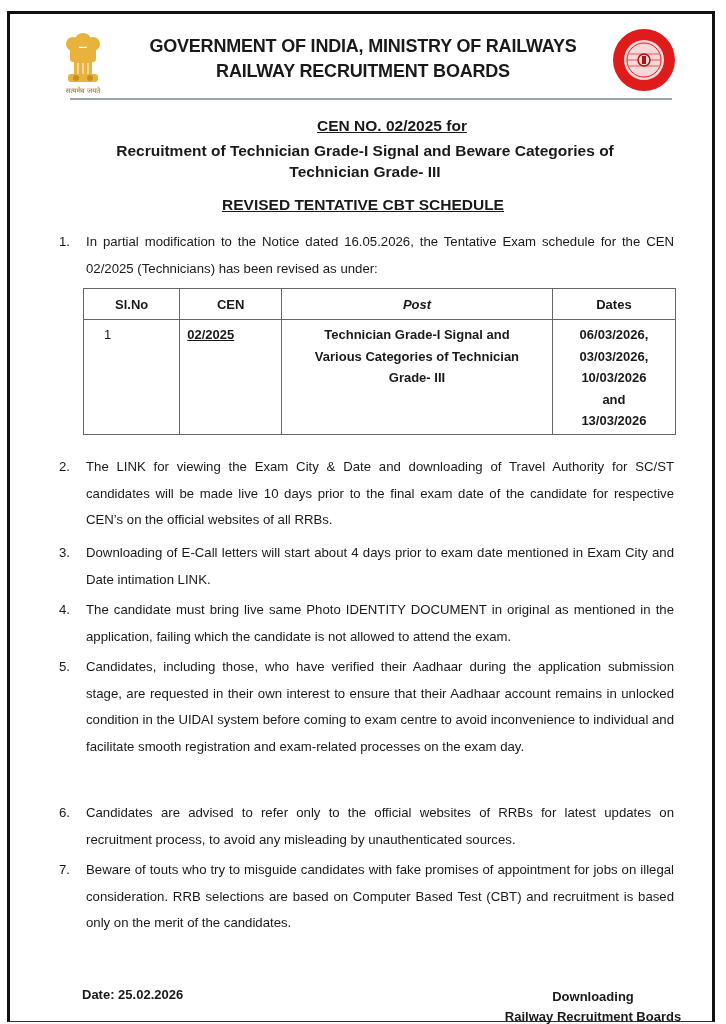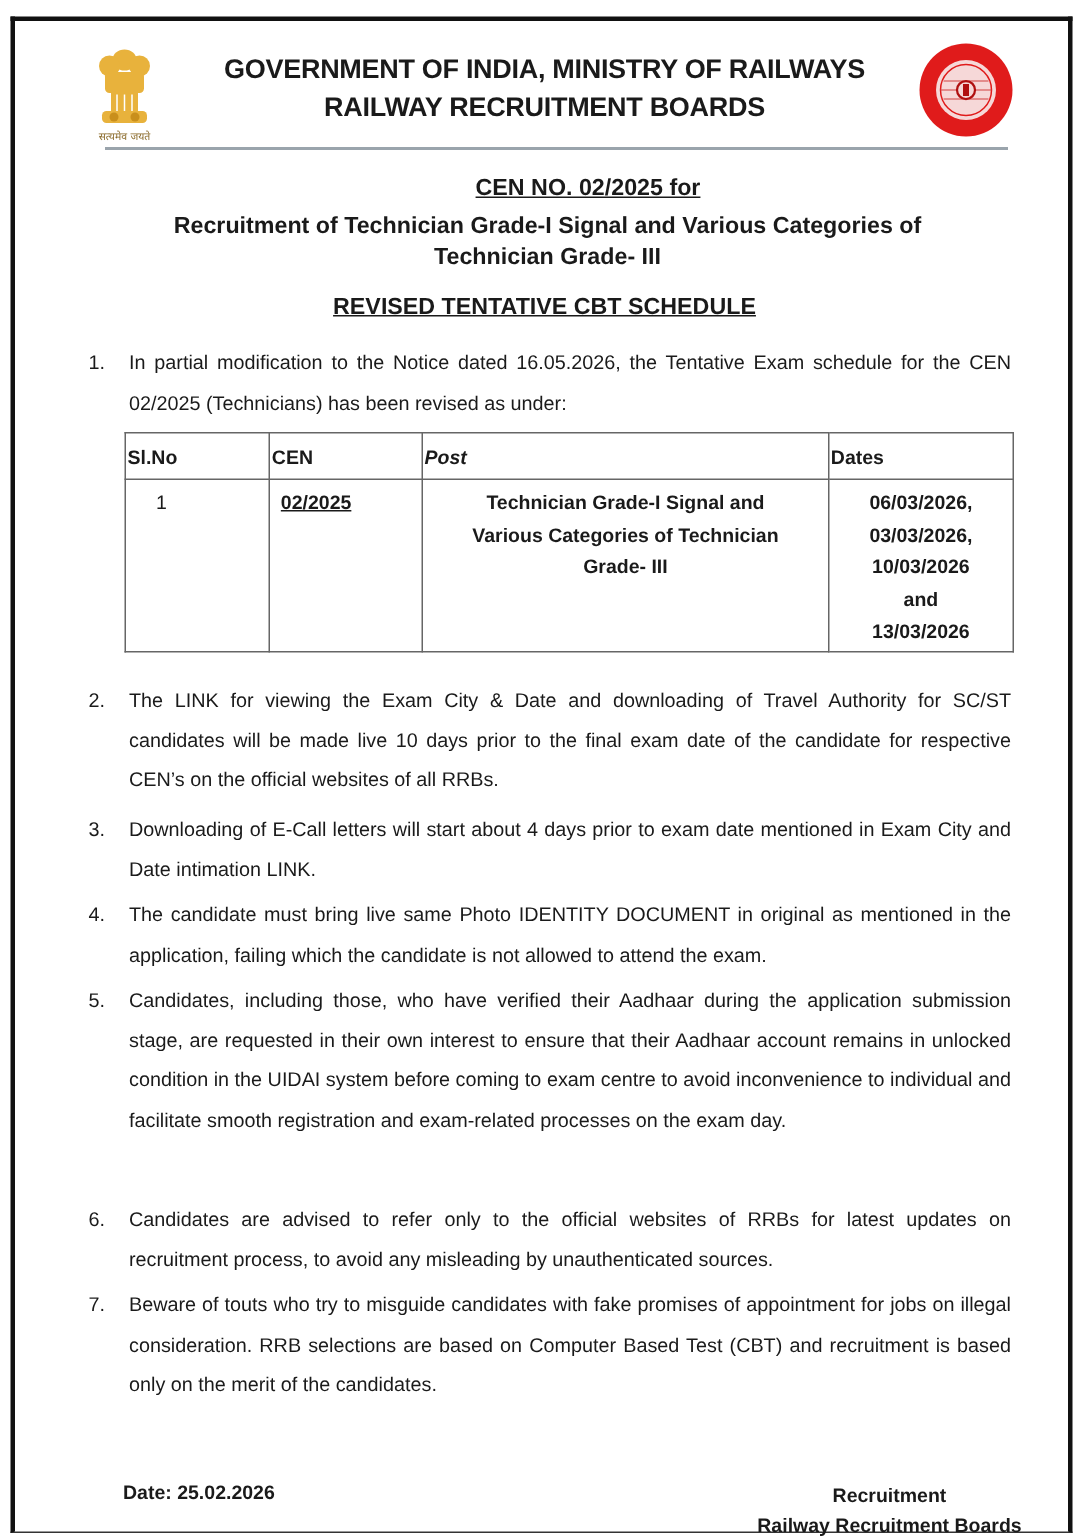--- a/index.html
+++ b/index.html
@@ -11,21 +11,21 @@
   .head2 { position: absolute; left: 0; width: 726px; top: 61px; text-align: center; font-weight: bold; font-size: 18px; letter-spacing: -0.2px; }
   .rule { position: absolute; left: 70px; top: 98px; width: 602px; height: 2px; background: #9aa4ac; }
   .cen-title { position: absolute; left: 0; width: 726px; top: 117px; text-align: center; font-weight: bold; font-size: 15.5px; text-decoration: underline; padding-left: 29px; }
   .subtitle { position: absolute; left: 100px; width: 530px; top: 140px; text-align: center; font-weight: bold; font-size: 15.5px; line-height: 21px; }
   .sched-title { position: absolute; left: 0; width: 726px; top: 196px; text-align: center; font-weight: bold; font-size: 15.5px; text-decoration: underline; }
   .para { position: absolute; left: 59px; width: 615px; font-size: 13.2px; line-height: 26.5px; text-align: justify; }
   .para .num { position: absolute; left: 0; top: 0; }
   .para .txt { display: block; margin-left: 27px; }
   table.sched { position: absolute; left: 83px; top: 288px; width: 593px; border-collapse: collapse; font-size: 13px; }
   table.sched th, table.sched td { border: 1px solid #666; vertical-align: top; }
-  table.sched th { height: 28px; font-weight: bold; text-align: left; vertical-align: middle; }
+  table.sched th { height: 28px; font-weight: bold; text-align: center; vertical-align: middle; }
   table.sched td { padding-top: 4px; height: 109px; line-height: 21.5px; font-weight: bold; }
   .c1 { width: 83px; } .c2 { width: 88px; } .c3 { width: 239px; font-style: italic; } .c4 { width: 107px; margin-top: 10px; }
   td.sl { font-weight: normal !important; padding-left: 20px; }
   td.cen { text-decoration: underline; padding-left: 7px; }
   td.post { text-align: center; padding: 4px 18px 0 18px; }
   td.dates { text-align: center; }
   .date-line { position: absolute; left: 82px; top: 987px; font-weight: bold; font-size: 13px; }
   .sign { position: absolute; left: 478px; width: 230px; top: 987px; text-align: center; font-weight: bold; font-size: 13px; line-height: 20px; }
 </style>
 </head>
@@ -63,21 +63,21 @@
     </g>
   <circle cx="33" cy="33" r="6" fill="#f6d8d8" stroke="#b01010" stroke-width="1.5"></circle>
   <rect x="31" y="29" width="4" height="8" fill="#b01010"></rect>
 </svg>
 
 <div class="head1">GOVERNMENT OF INDIA, MINISTRY OF RAILWAYS</div>
 <div class="head2">RAILWAY RECRUITMENT BOARDS</div>
 <div class="rule"></div>
 
 <div class="cen-title">CEN NO. 02/2025 for</div>
-<div class="subtitle">Recruitment of Technician Grade-I Signal and Various Categories of Technician Grade- III</div>
+<div class="subtitle">Recruitment of Technician Grade-I Signal and Beware Categories of Technician Grade- III</div>
 <div class="sched-title">REVISED TENTATIVE CBT SCHEDULE</div>
 
 <div class="para" style="top:229px;">
   <span class="num">1.</span>
   <span class="txt">In partial modification to the Notice dated 16.05.2026, the Tentative Exam schedule for the CEN 02/2025 (Technicians) has been revised as under:</span>
 </div>
 
 <table class="sched">
   <tbody>
       <tr>
@@ -121,15 +121,15 @@
   <span class="num">6.</span>
   <span class="txt">Candidates are advised to refer only to the official websites of RRBs for latest updates on recruitment process, to avoid any misleading by unauthenticated sources.</span>
 </div>
 <div class="para" style="top:857px;">
   <span class="num">7.</span>
   <span class="txt">Beware of touts who try to misguide candidates with fake promises of appointment for jobs on illegal consideration. RRB selections are based on Computer Based Test (CBT) and recruitment is based only on the merit of the candidates.</span>
 </div>
 
 <div class="date-line">Date: 25.02.2026</div>
 <div class="sign">
-  <div>Recruitment</div>
+  <div>Downloading</div>
   <div>Railway Recruitment Boards</div>
 </div>
 
 </body></html>

